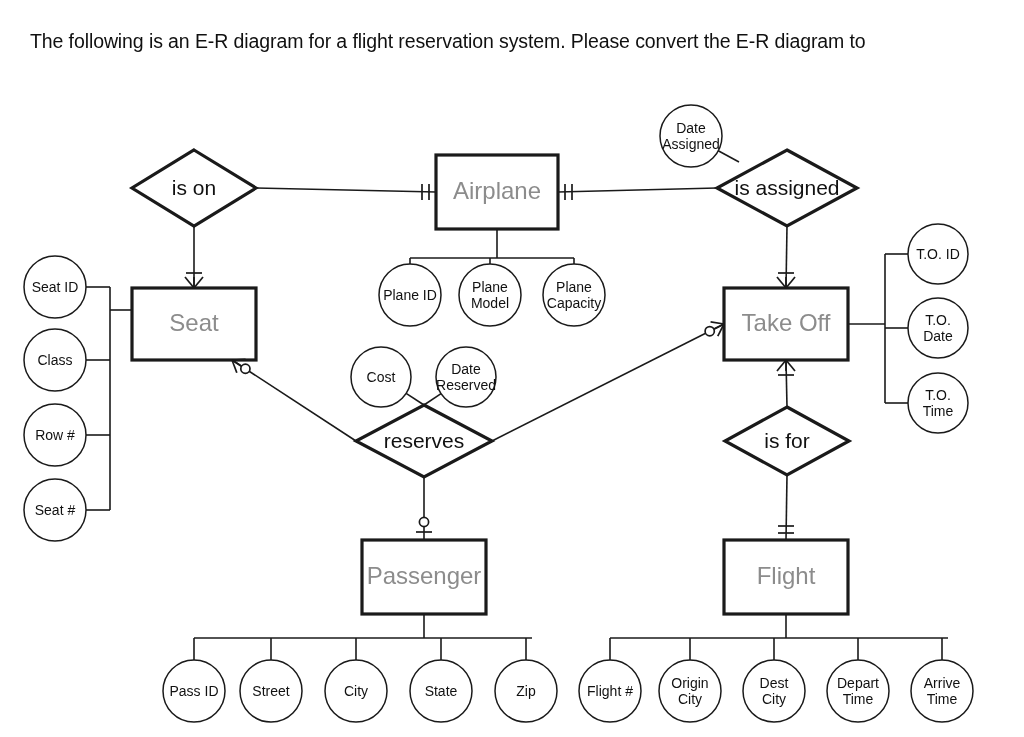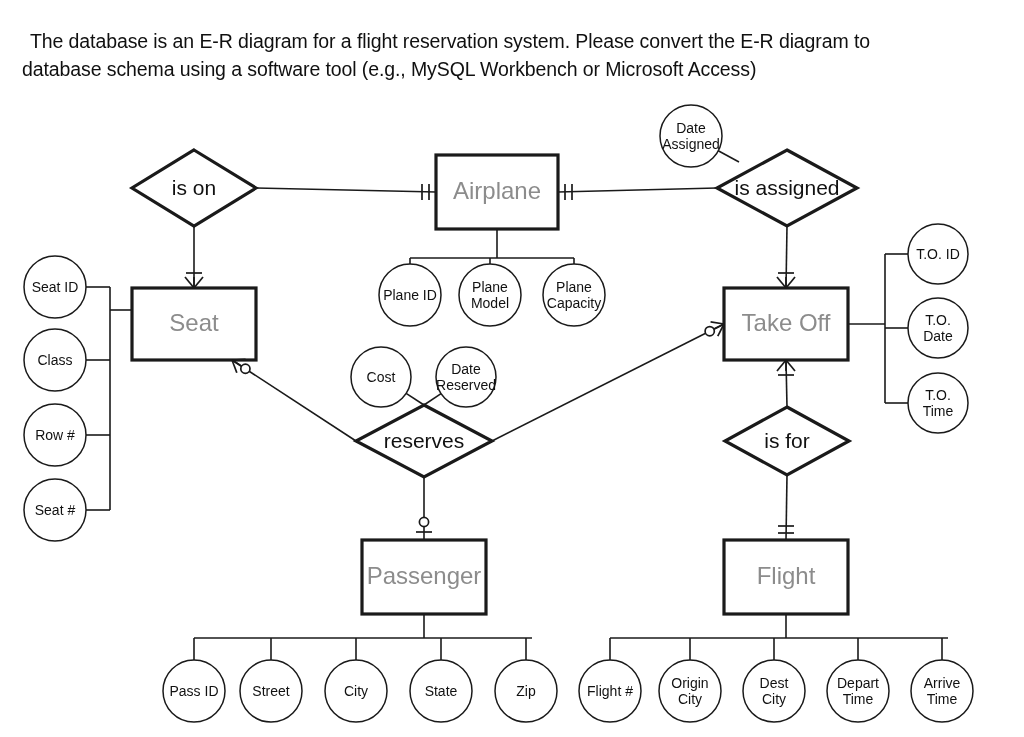--- a/index.html
+++ b/index.html
@@ -84,22 +84,21 @@
     font-size: 14px;
     fill: #111111;
     text-anchor: middle;
     dominant-baseline: middle;
   }
 </style>
 </head>
 <body>
 
 <div id="prompt-text">
-  <span class="line1">The database is an E-R diagram for a flight reservation system. Please convert the E-R diagram to</span>
-  <span class="line2">database schema using a software tool (e.g., MySQL Workbench or Microsoft Access)</span>
+  <span class="line1">The following is an E-R diagram for a flight reservation system. Please convert the E-R diagram to</span>
 </div>
 
 <svg id="er-canvas" viewBox="0 0 1024 737">
   <g id="layer-lines">
       <line x1="256" y1="188" x2="436" y2="192" class="conn"></line>
       <line x1="558" y1="192" x2="717" y2="188" class="conn"></line>
       <line x1="194" y1="226" x2="194" y2="288" class="conn"></line>
       <line x1="787" y1="226" x2="786" y2="288" class="conn"></line>
       <line x1="786" y1="360" x2="787" y2="407" class="conn"></line>
       <line x1="787" y1="475" x2="786" y2="540" class="conn"></line>

